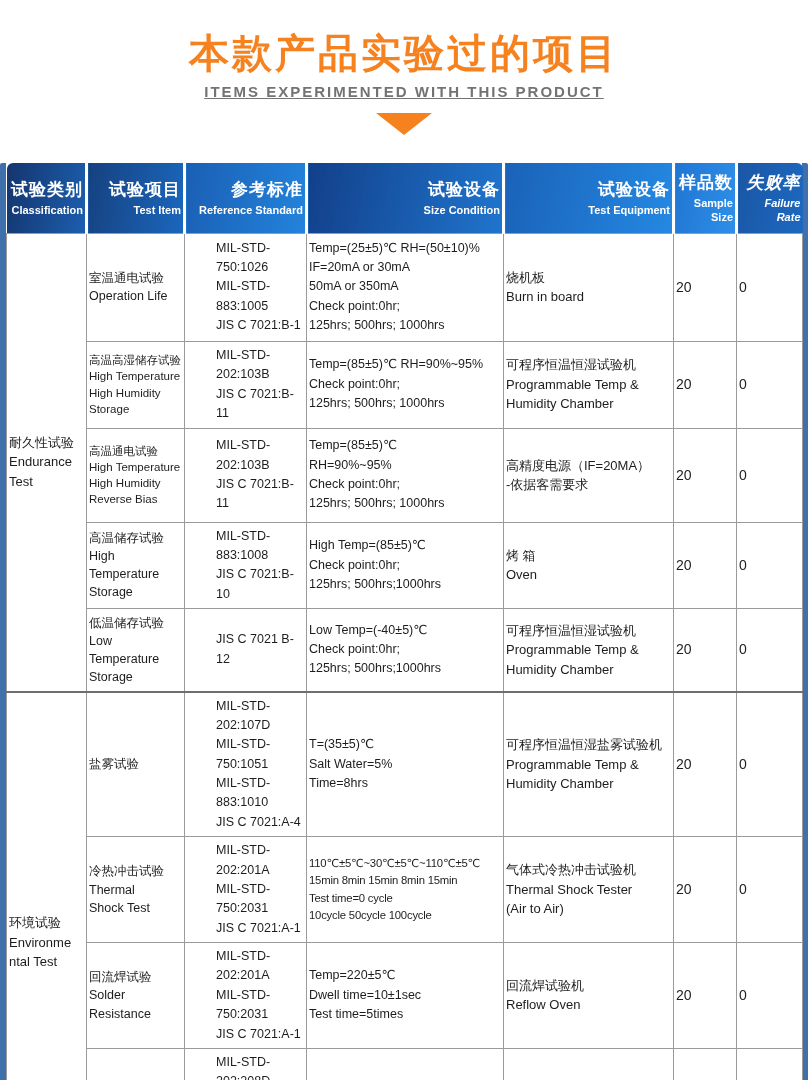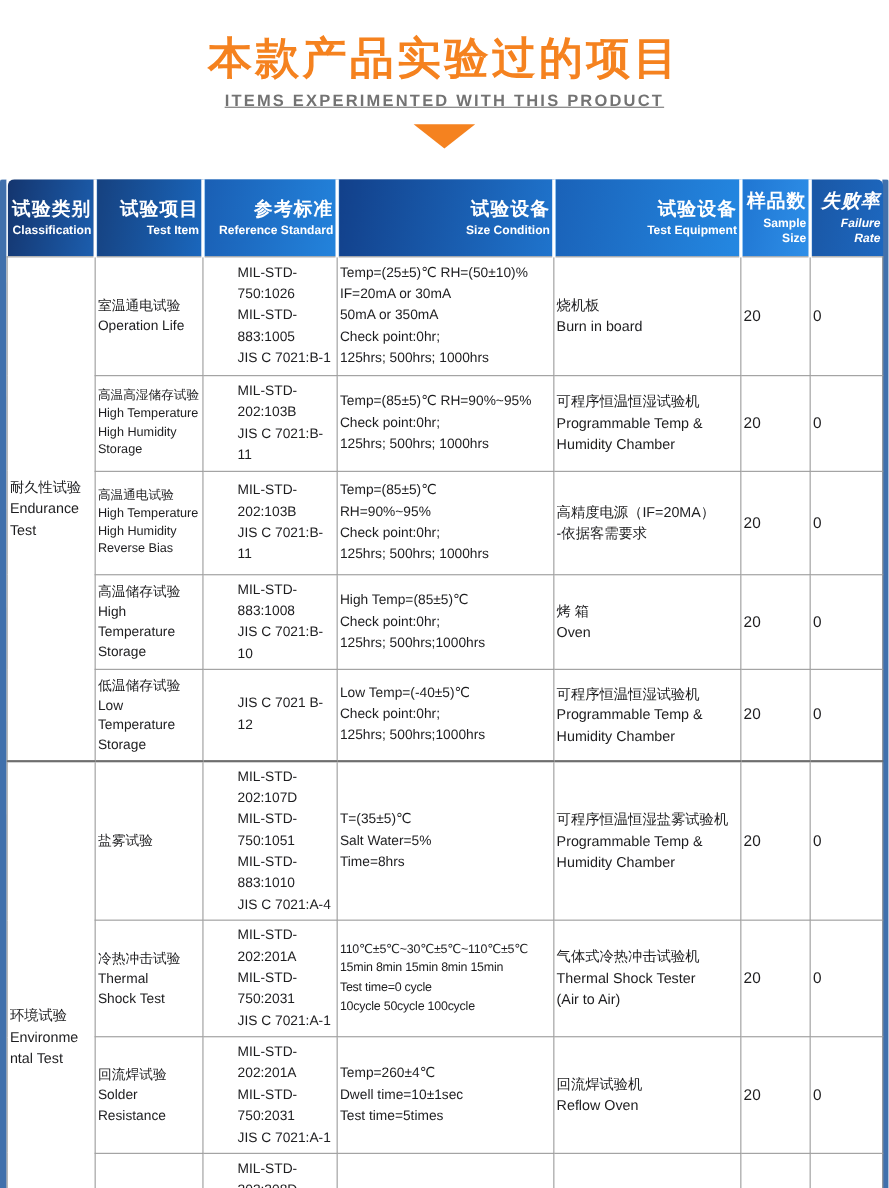--- a/index.html
+++ b/index.html
@@ -245,21 +245,21 @@
 (Air to Air)</td>
           <td class="col-num">20</td>
           <td class="col-num">0</td>
         </tr>
         <tr style="height:79px">
           <td class="col-item">回流焊试验
 Solder Resistance</td>
           <td class="col-standard">MIL-STD-202:201A
 MIL-STD-750:2031
 JIS C 7021:A-1</td>
-          <td class="col-condition">Temp=260±4℃
+          <td class="col-condition">Temp=220±5℃
 Dwell time=10±1sec
 Test time=5times</td>
           <td>回流焊试验机
 Reflow Oven</td>
           <td class="col-num">20</td>
           <td class="col-num">0</td>
         </tr>
         <tr style="height:91px">
           <td class="col-item">焊接特性试验
 Solderability</td>

